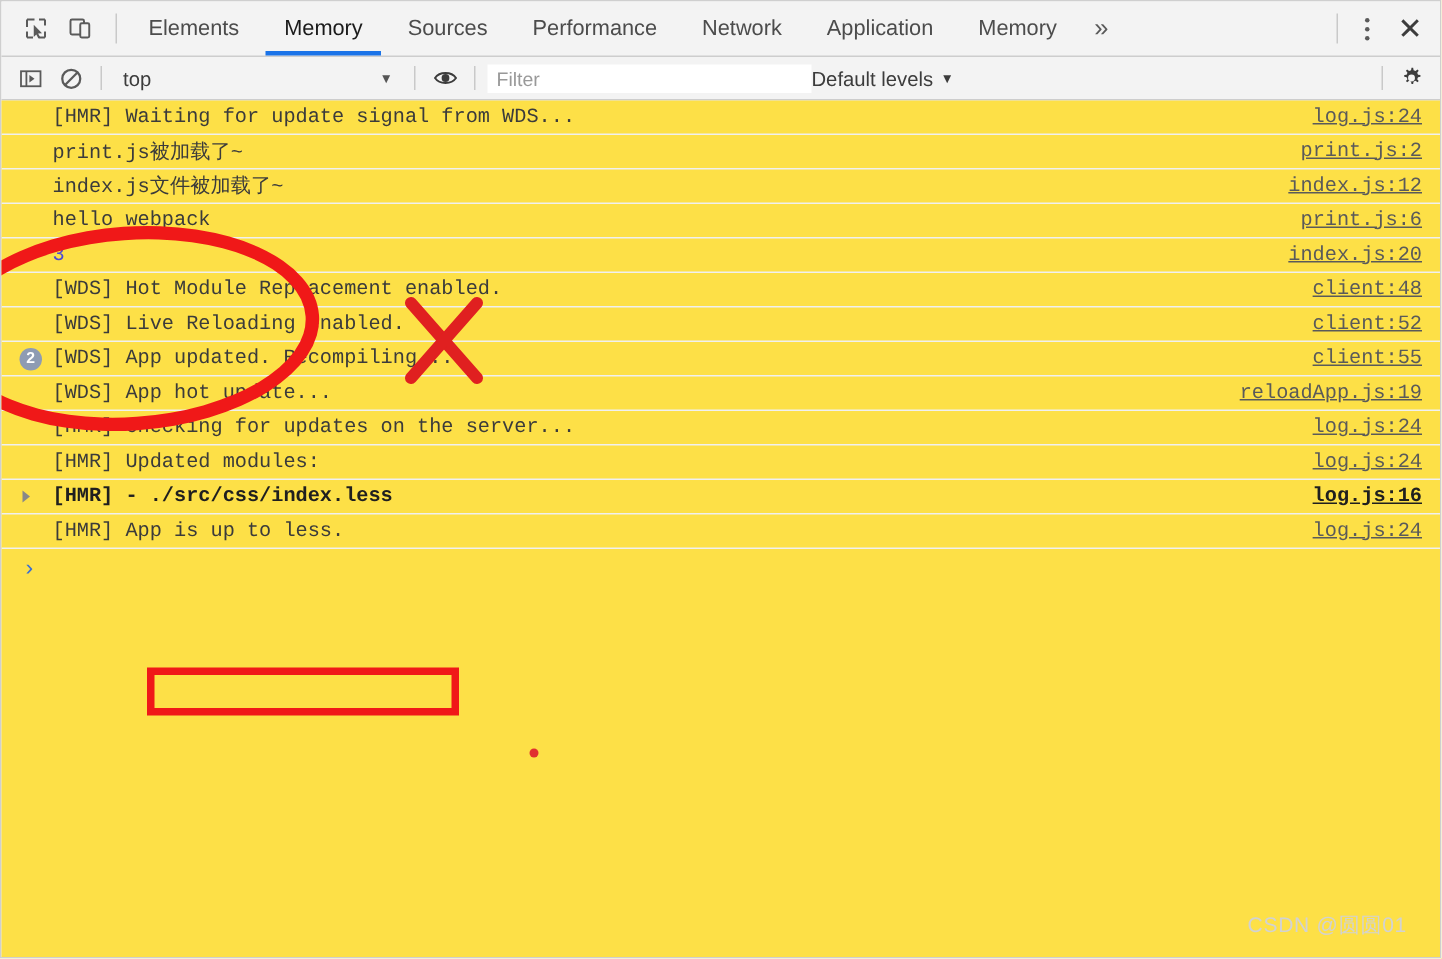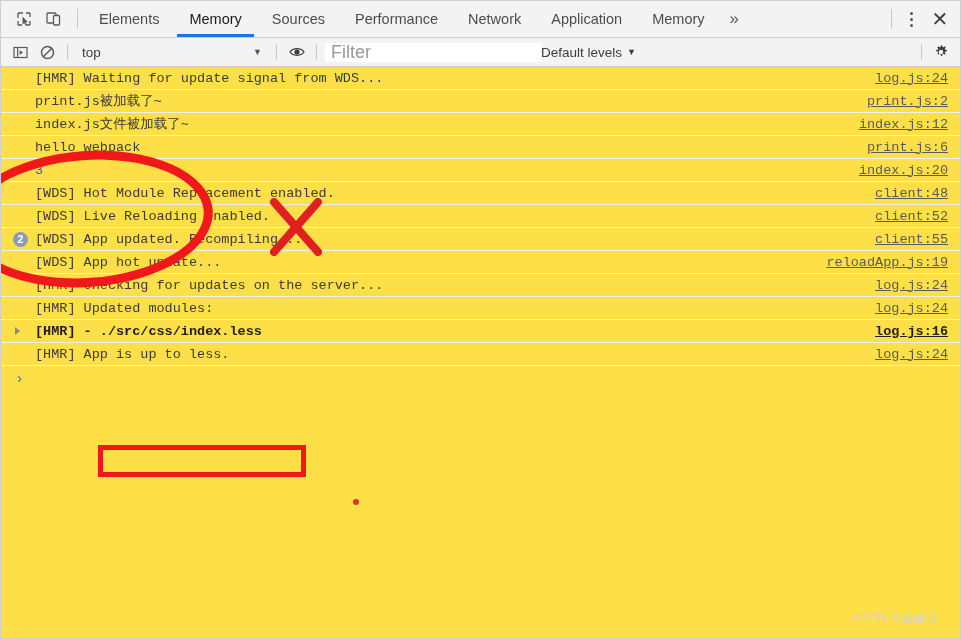--- a/index.html
+++ b/index.html
@@ -154,21 +154,21 @@
     font-size: 9px;
     color: #555;
   }
   .filter-input {
     width: 216px;
     height: 19px;
     background: #ffffff;
     border: none;
     outline: none;
     font-family: "Liberation Sans", sans-serif;
-    font-size: 18px;
+    font-size: 13px;
     color: #333;
     padding: 0 6px;
     box-sizing: border-box;
     margin-left: 2px;
   }
   .filter-input::placeholder { color: #999; }
   .levels {
     font-size: 13.5px;
     color: #3c3c3c;
     display: flex;
@@ -296,21 +296,21 @@
     border-radius: 50%;
     background: #e03030;
   }
 
   
   .watermark {
     position: absolute;
     right: 22px;
     bottom: 12px;
     font-family: "Liberation Sans", sans-serif;
-    font-size: 11px;
+    font-size: 14px;
     color: #d2d2d2;
     letter-spacing: 0.5px;
     user-select: none;
   }
 </style>
 </head>
 <body>
 
 <div id="devtools">
 

